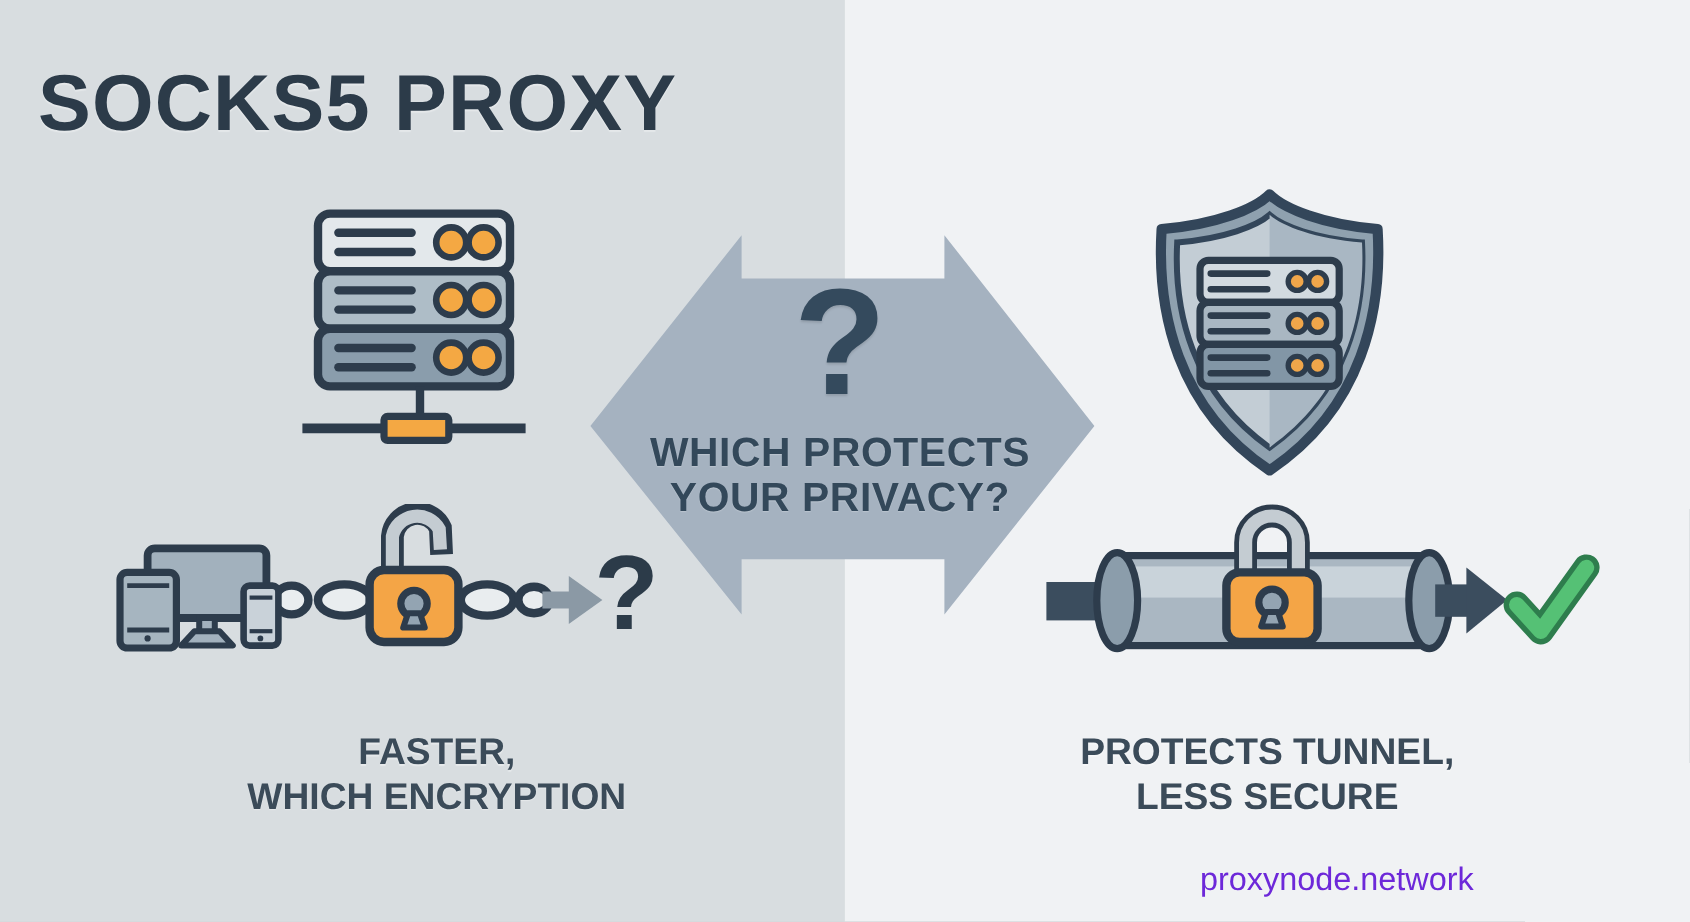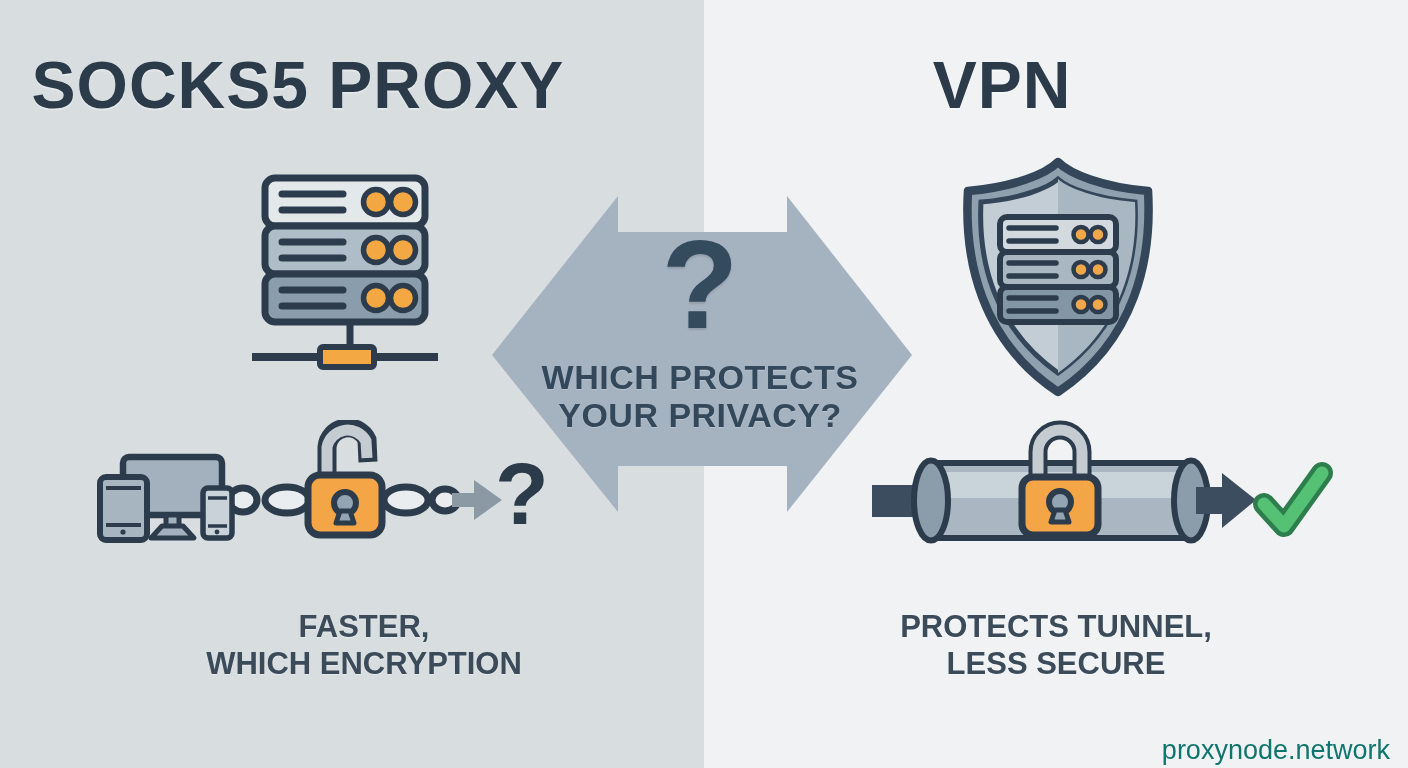--- a/index.html
+++ b/index.html
@@ -38,34 +38,33 @@
   }
   .caption{
     position:absolute;top:608px;width:704px;text-align:center;
     font-size:31px;font-weight:700;line-height:37px;
     color:var(--body_text,#3b4b59);
     text-shadow:0 1px 1px rgba(255,255,255,0.4);
   }
   .caption-left{left:12px;}
   .caption-right{left:704px;}
   .watermark{
-    position:absolute;left:1000px;top:716px;width:390px;text-align:right;
-    font-size:27px;font-weight:400;color:#0f766e;line-height:34px;margin-top:17px;
+    position:absolute;left:1000px;top:716px;width:390px;
+    font-size:27px;font-weight:400;color:#6d28d9;line-height:34px;
   }
 </style>
 </head>
 <body>
 
 <div class="stage">
 
   <div class="bg bg-left"></div>
   <div class="bg bg-right"></div>
 
   <h1 class="title title-left">SOCKS5 PROXY</h1>
-  <h1 class="title title-right">VPN</h1>
 
   <svg class="icon" style="left:240px;top:158px;" width="220" height="232" viewBox="0 0 220 232">
     <g>
       <rect x="25" y="20" width="160" height="48" rx="10" fill="#e3e8eb" stroke="#2d3c4c" stroke-width="7"></rect>
       <rect x="25" y="68" width="160" height="48" rx="10" fill="#aebdc7" stroke="#2d3c4c" stroke-width="7"></rect>
       <rect x="25" y="116" width="160" height="48" rx="10" fill="#8a9dac" stroke="#2d3c4c" stroke-width="7"></rect>
       <g stroke="#2d3c4c" stroke-width="7" stroke-linecap="round">
         <line x1="42" y1="36" x2="103" y2="36"></line>
           <line x1="42" y1="52" x2="103" y2="52"></line>
         <line x1="42" y1="84" x2="103" y2="84"></line>

